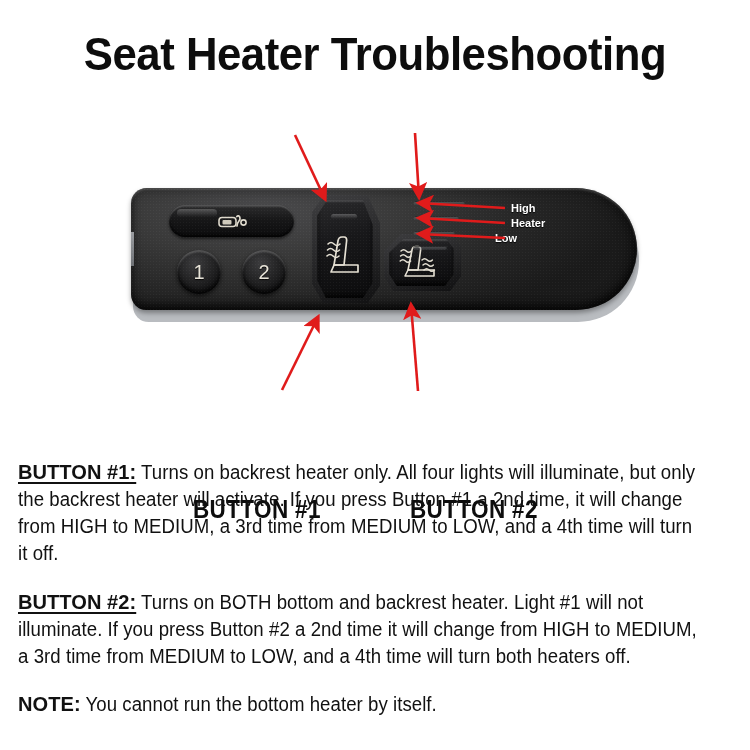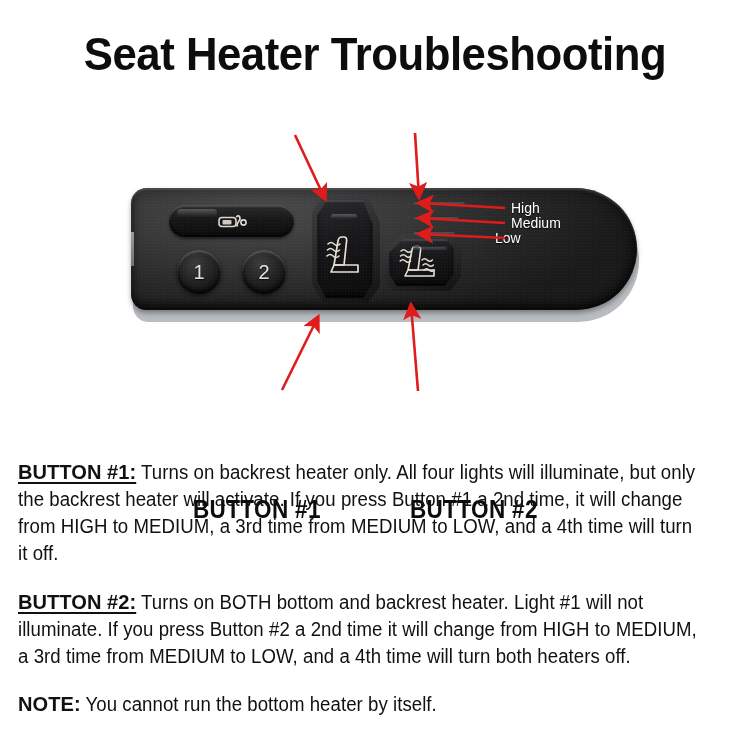--- a/index.html
+++ b/index.html
@@ -217,22 +217,22 @@
   }
   .led.l1 { left: 282px; top: 13px; width: 52px; }
   .led.l2 { left: 282px; top: 28px; width: 46px; }
   .led.l3 { left: 282px; top: 43px; width: 42px; }
   .led.l4 { left: 282px; top: 58px; width: 34px; }
 
   
   .level-label {
     position: absolute;
     font-family: "Liberation Sans Narrow", "Liberation Sans", sans-serif;
-    font-weight: 400;
-    font-size: 14px;
+    font-weight: 700;
+    font-size: 11px;
     line-height: 12px;
     color: #ffffff;
     text-shadow: 0 1px 1px rgba(0,0,0,0.9);
     white-space: nowrap;
   }
   .level-label.high   { left: 511px; top: 107px; }
   .level-label.medium { left: 511px; top: 122px; }
   .level-label.low    { left: 495px; top: 137px; }
 
   
@@ -349,21 +349,21 @@
 
         <div class="led l1"></div>
         <div class="led l2"></div>
         <div class="led l3"></div>
         <div class="led l4"></div>
 
       </div>
     </div>
 
     <div class="level-label high">High</div>
-    <div class="level-label medium">Medium</div>
+    <div class="level-label medium">Heater</div>
     <div class="level-label low">Low</div>
 
     <svg id="arrows" viewBox="0 0 750 345">
       <defs>
         <marker id="ah" markerWidth="7" markerHeight="7" refX="5.6" refY="3.5" orient="auto" markerUnits="strokeWidth">
           <path d="M0,0 L7,3.5 L0,7 L1.6,3.5 Z" fill="#e01b1b"></path>
         </marker>
       </defs>
       <g stroke="#e01b1b" stroke-width="2.6" fill="none" marker-end="url(#ah)">
 

